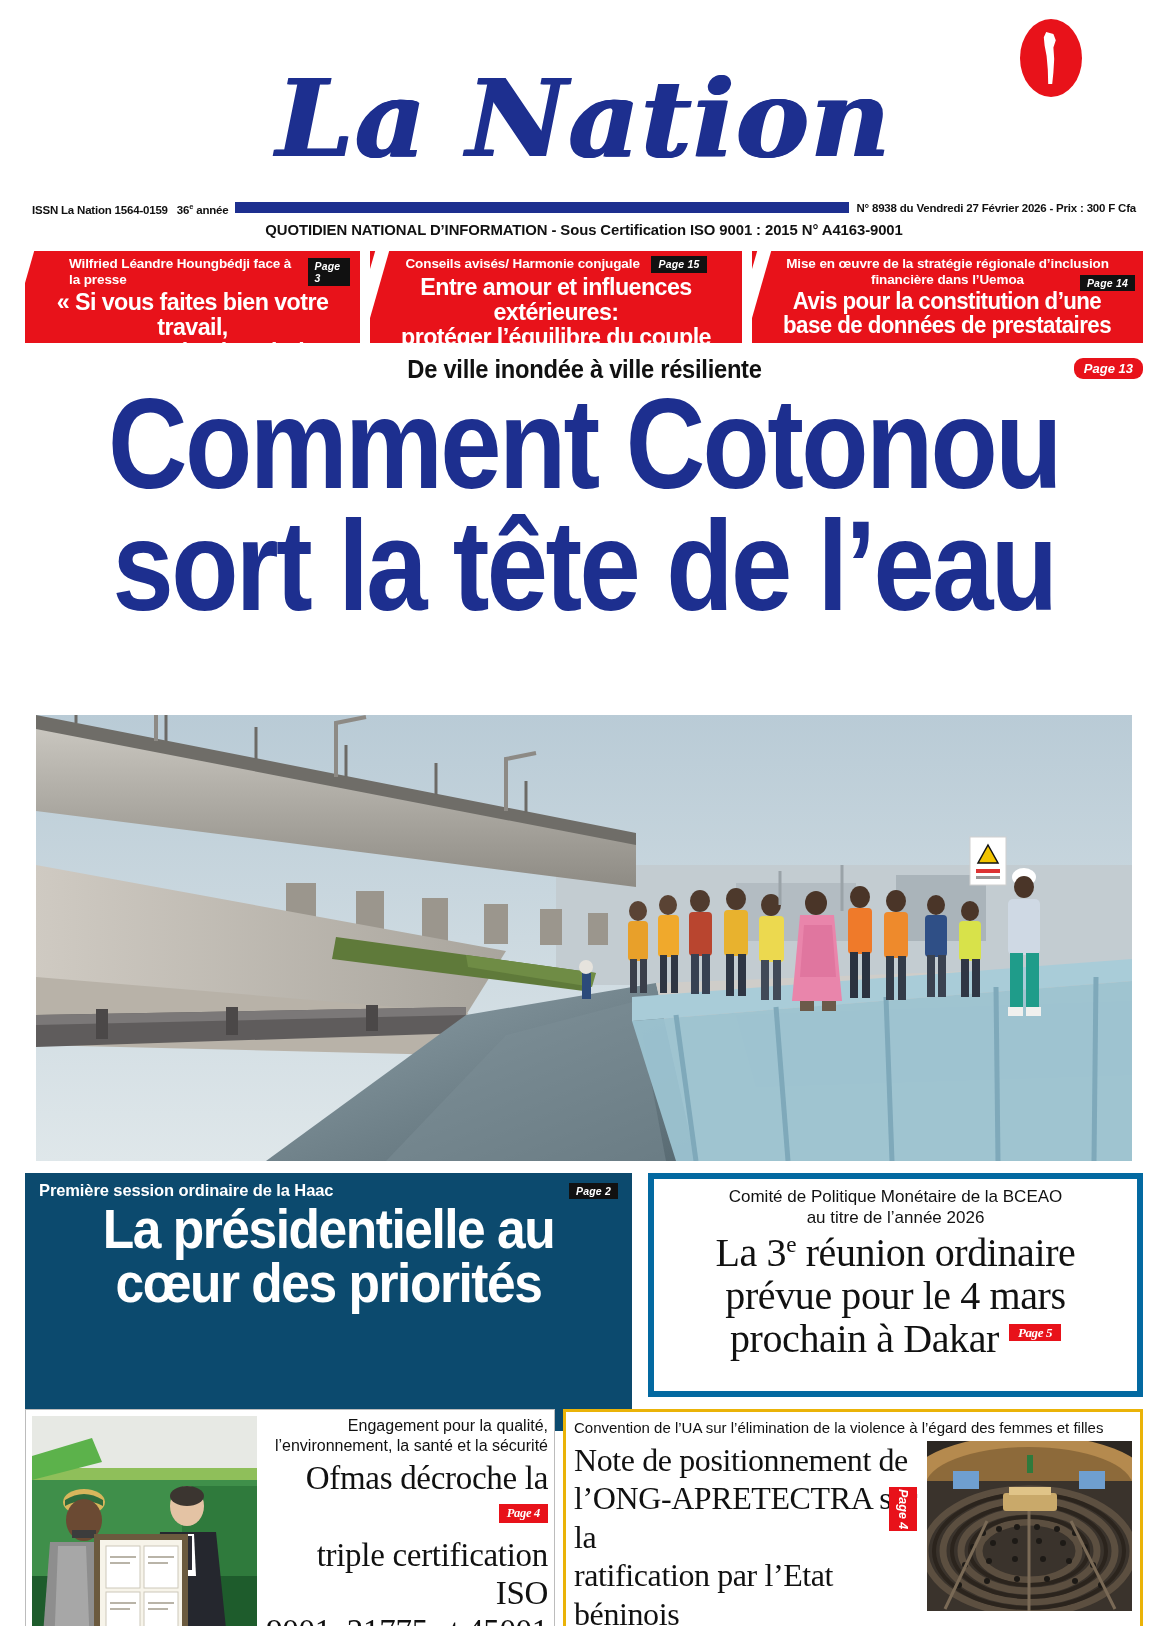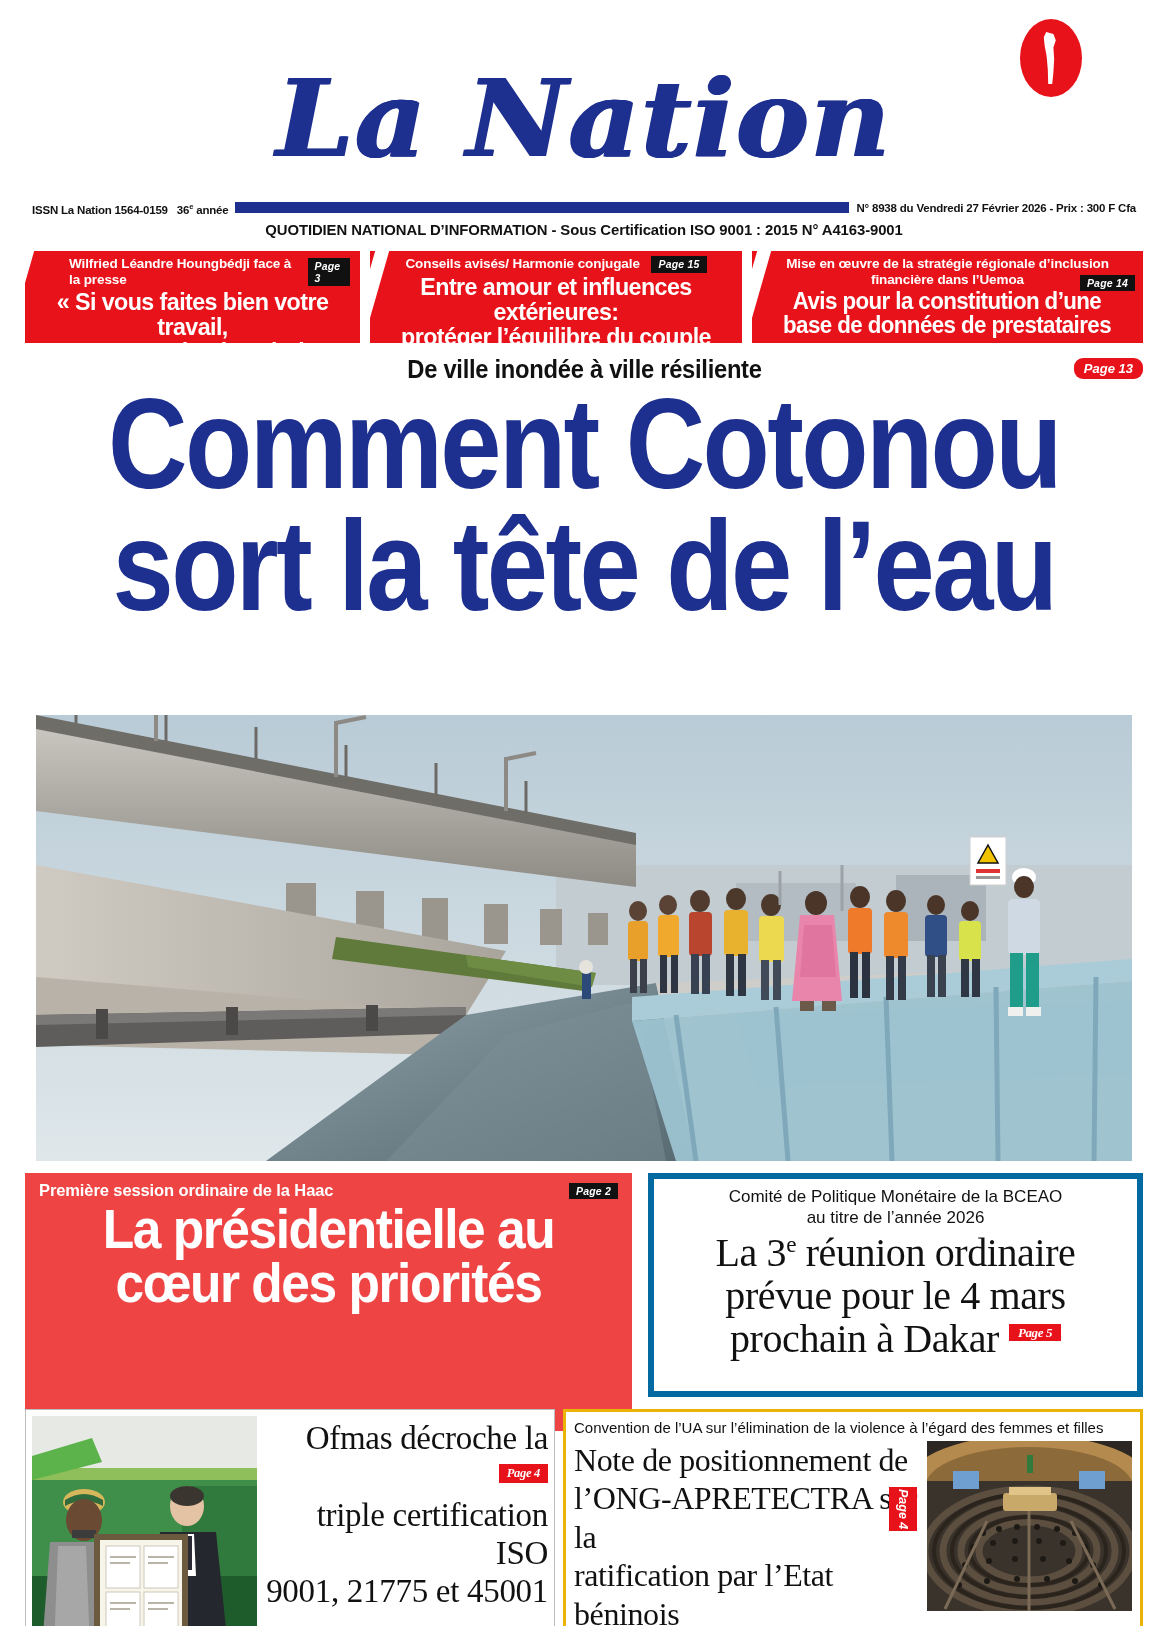--- a/index.html
+++ b/index.html
@@ -134,21 +134,21 @@
     position:absolute; left:36px; top:668px;
     width:1096px; height:446px;
     overflow:hidden; background:#8fa6b5;
   }
   .main-photo svg { display:block; width:100%; height:100%; }
 
   
   .haac {
     position:absolute; left:25px; top:1126px;
     width:607px; height:258px;
-    background:#ef4444; color:#fff;
+    background:#0c4a6e; color:#fff;
     padding:8px 14px 0 14px;
   }
   .haac-kicker {
     font-size:16.5px; font-weight:bold; letter-spacing:-0.1px;
     display:flex; align-items:center; justify-content:space-between;
   }
   .haac-title {
     font-size:56px; font-weight:bold; line-height:0.97;
     letter-spacing:-1.6px; text-align:center;
     transform:scaleX(0.92); transform-origin:center top;
@@ -546,20 +546,24 @@
               <rect x="116" y="146" width="20" height="2"></rect>
             <rect x="78" y="186" width="26" height="2"></rect>
               <rect x="78" y="192" width="20" height="2"></rect>
             <rect x="116" y="186" width="26" height="2"></rect>
               <rect x="116" y="192" width="20" height="2"></rect>
           </g>
         </g>
       </svg>
     </div>
     <div class="ofmas-text">
+      <div class="ofmas-kicker">
+        <span>Engagement pour la qualité,</span><br>
+        <span>l’environnement, la santé et la sécurité</span>
+      </div>
       <div class="ofmas-title">
         <span>Ofmas décroche la</span><span class="ofmas-badge">Page 4</span><br>
         <span>triple certification ISO</span><br>
         <span>9001, 21775 et 45001</span>
       </div>
     </div>
   </div>
 
   <div class="apre">
     <div class="apre-kicker">Convention de l’UA sur l’élimination de la violence à l’égard des femmes et filles</div>

